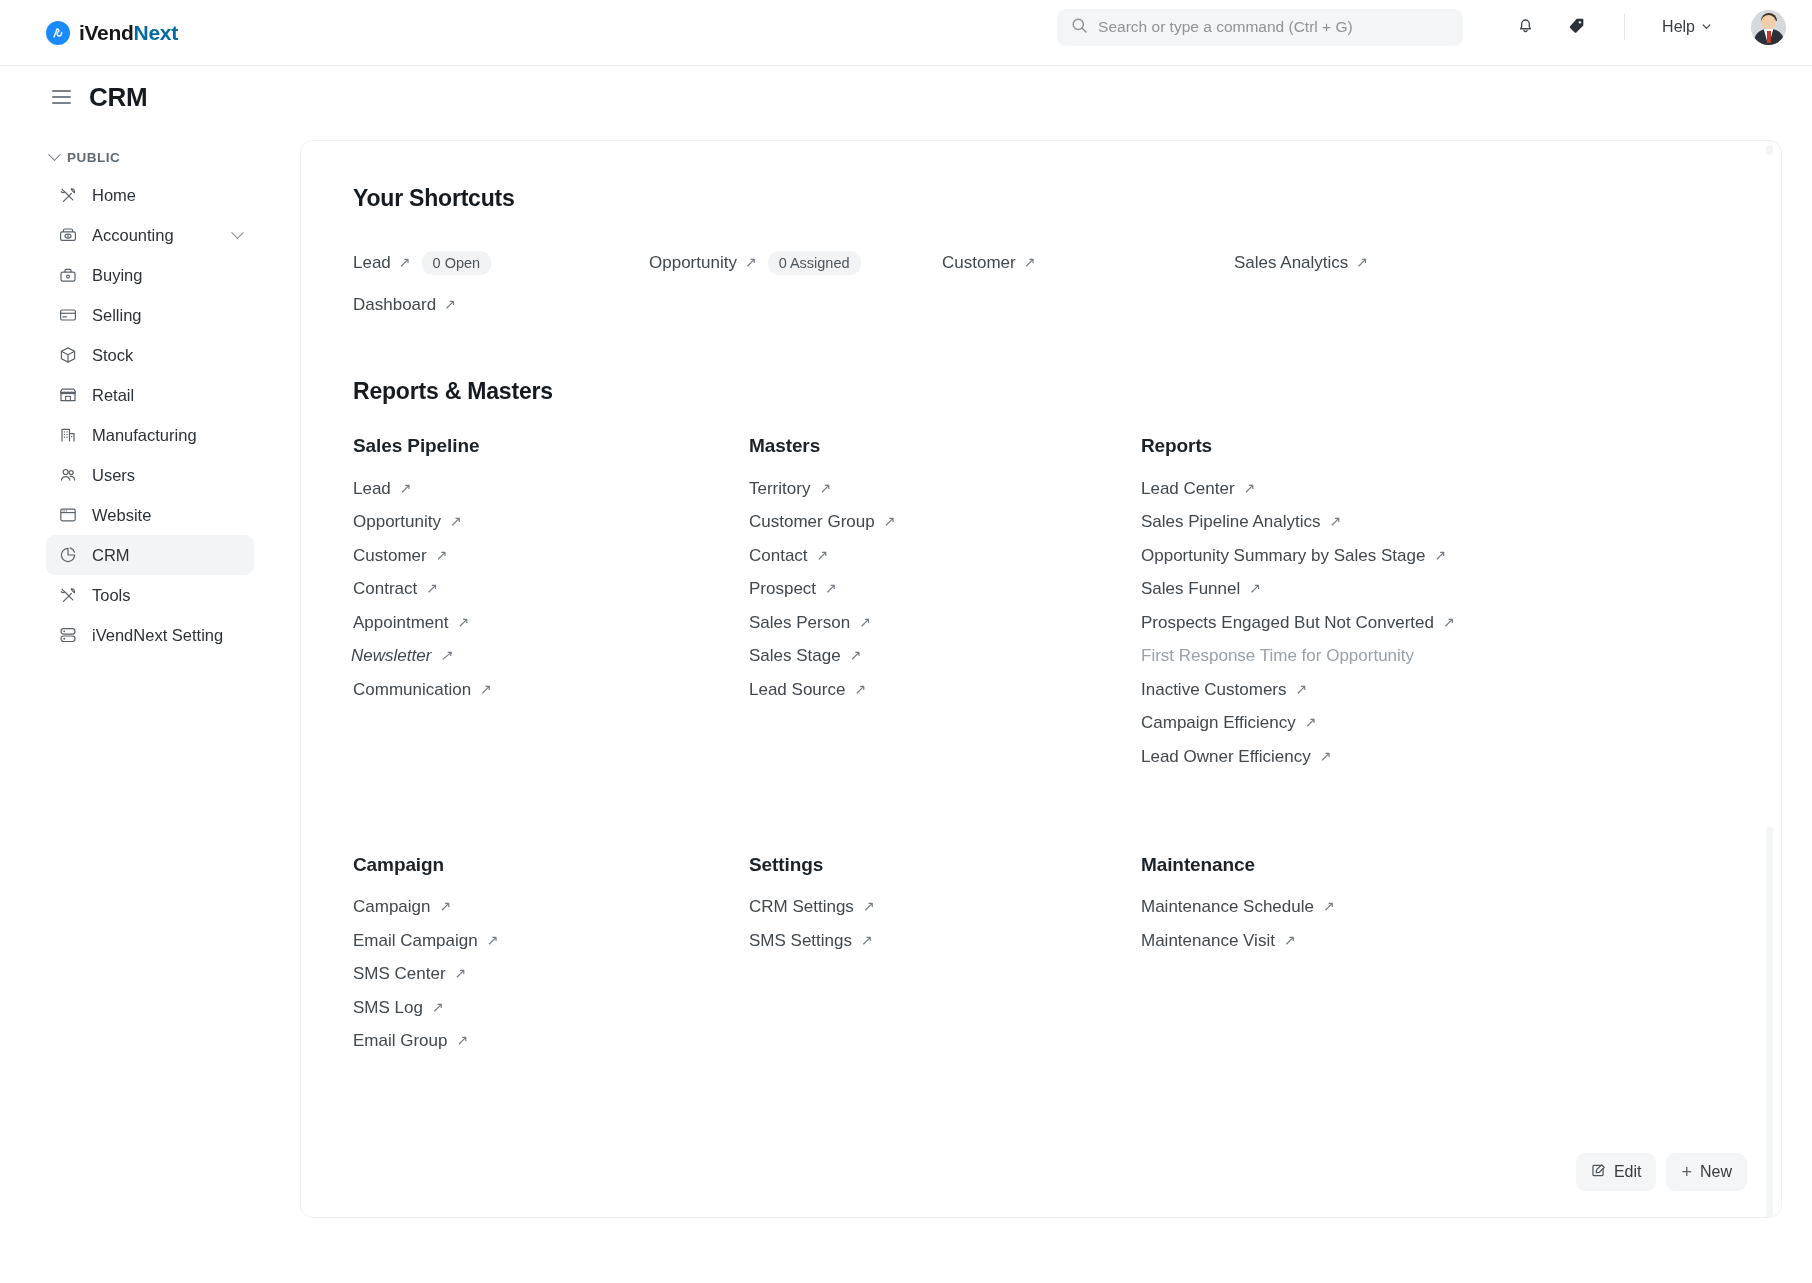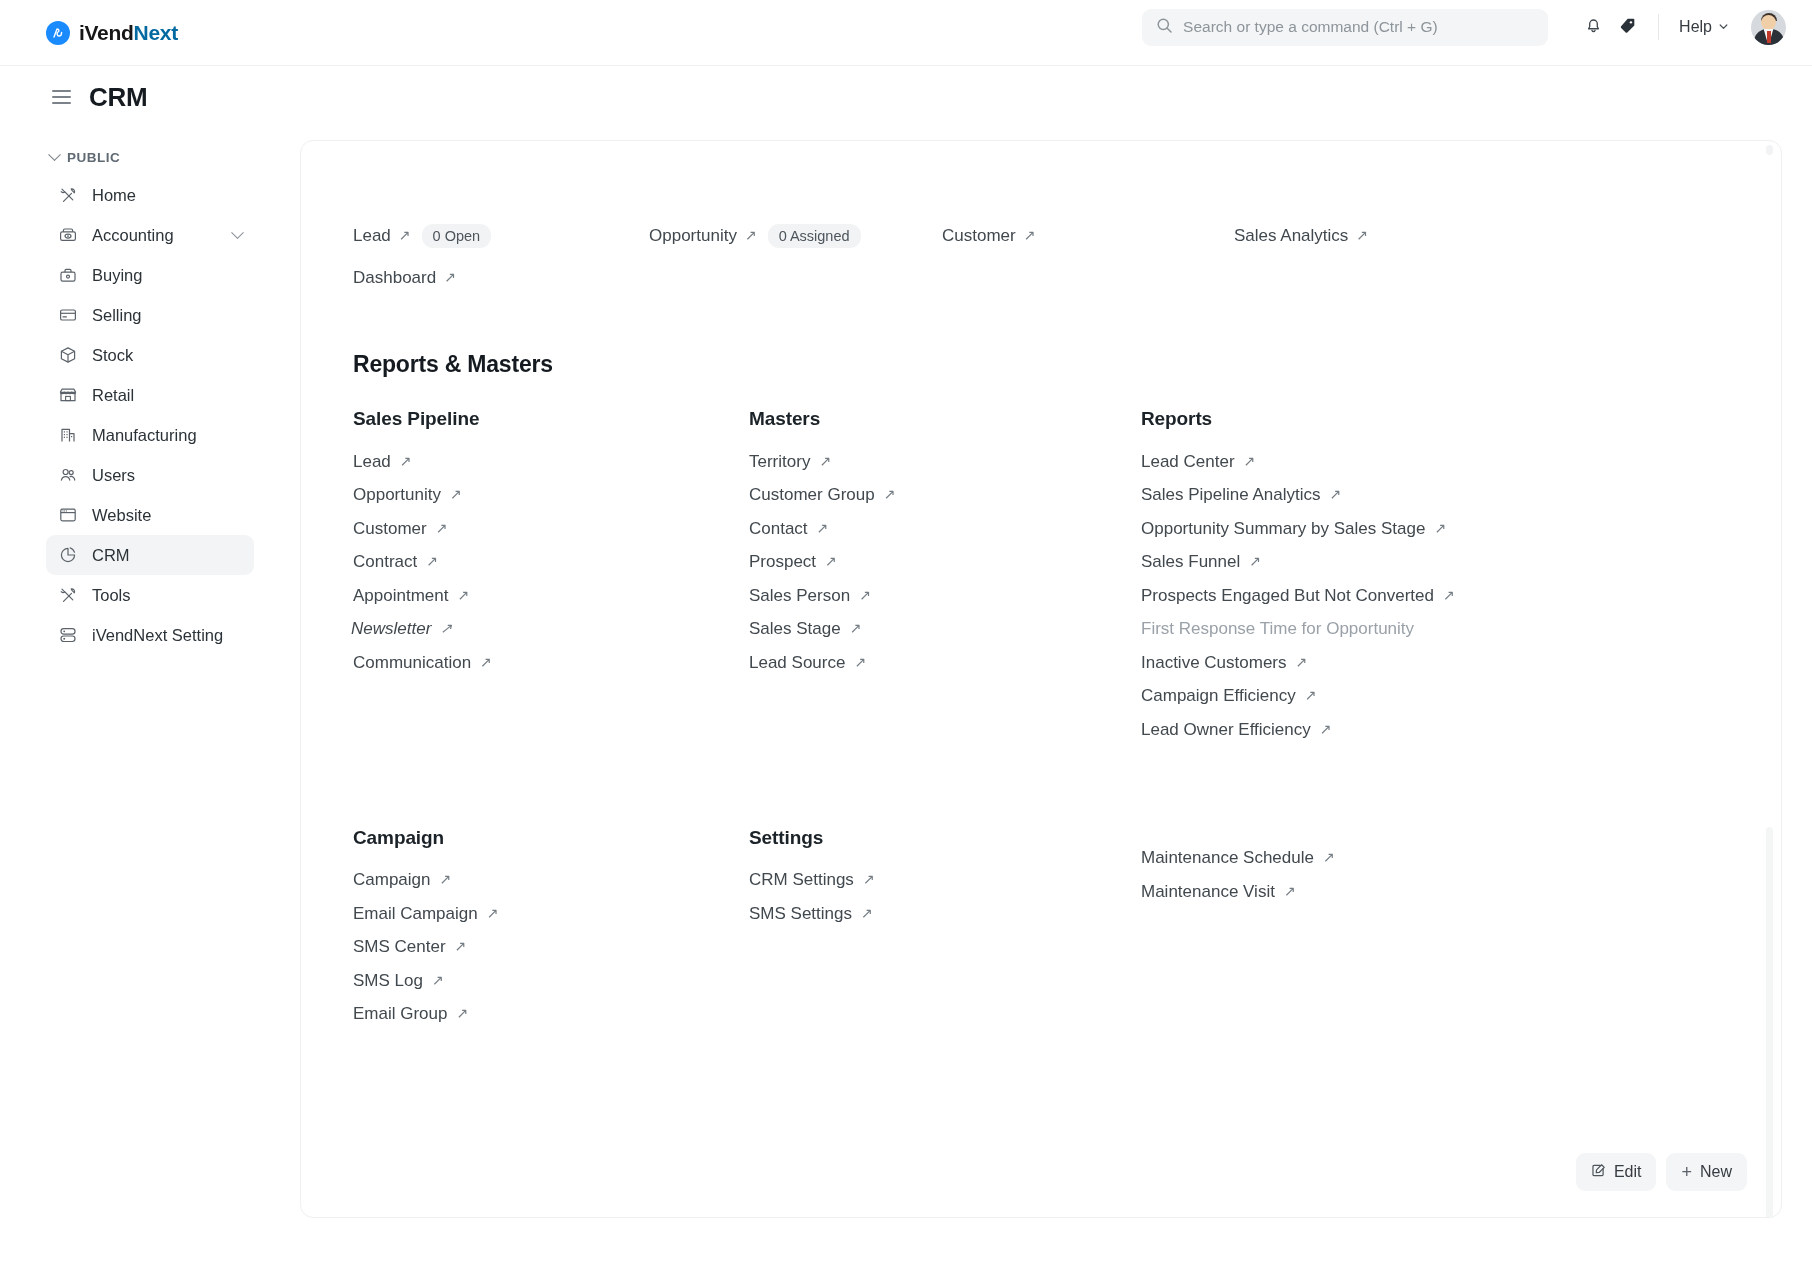--- a/index.html
+++ b/index.html
@@ -29,21 +29,21 @@
     color: #fff; font-size: 14px; font-weight: 700; font-style: italic;
     line-height: 1;
   }
   .brand-text { font-size: 21px; font-weight: 700; letter-spacing: -0.3px; }
   .brand-text .b1 { color: #171717; }
   .brand-text .b2 { color: #0369a1; }
 
   .nav-right {
     position: absolute;
     right: 26px; top: 0; height: 54px;
-    display: flex; align-items: center; gap: 0;
+    display: flex; align-items: center; gap: 17px;
   }
   .searchbox {
     width: 406px; height: 37px;
     background: #f4f5f6;
     border-radius: 9px;
     display: flex; align-items: center;
     padding: 0 14px;
     gap: 10px;
     margin-right: 28px;
   }
@@ -446,20 +446,21 @@
             </svg>
           </span>
           <span class="lbl">iVendNext Setting</span>
         </div>
       </div>
   </div>
 
   <div class="main-wrap">
     <div class="card">
 
+      <div class="h-main" style="margin-left:22px">Your Shortcuts</div>
       <div class="shortcut-grid" id="shortcut-grid">
           <div style="padding-left: 22px;"><div class="sc">
               <span>Lead</span>
               <span class="arrow">↗</span>
               <span class="badge">0 Open</span>
             </div></div>
           <div style="padding-left: 22px;"><div class="sc">
               <span>Opportunity</span>
               <span class="arrow">↗</span>
               <span class="badge">0 Assigned</span>
@@ -621,20 +622,21 @@
                 <span>CRM Settings</span>
                 <span class="arrow">↗</span>
               </div>
               <div class="lnk" style="margin-left: 22px;">
                 <span>SMS Settings</span>
                 <span class="arrow">↗</span>
               </div>
             </div>
           </div>
           <div class="col-blk">
+            <div class="h-col" style="margin-left: 22px;">Maintenance</div>
             <div class="links">
               <div class="lnk" style="margin-left: 22px;">
                 <span>Maintenance Schedule</span>
                 <span class="arrow">↗</span>
               </div>
               <div class="lnk" style="margin-left: 22px; align-items: center;">
                 <span>Maintenance Visit</span>
                 <span class="arrow">↗</span>
               </div>
             </div>

